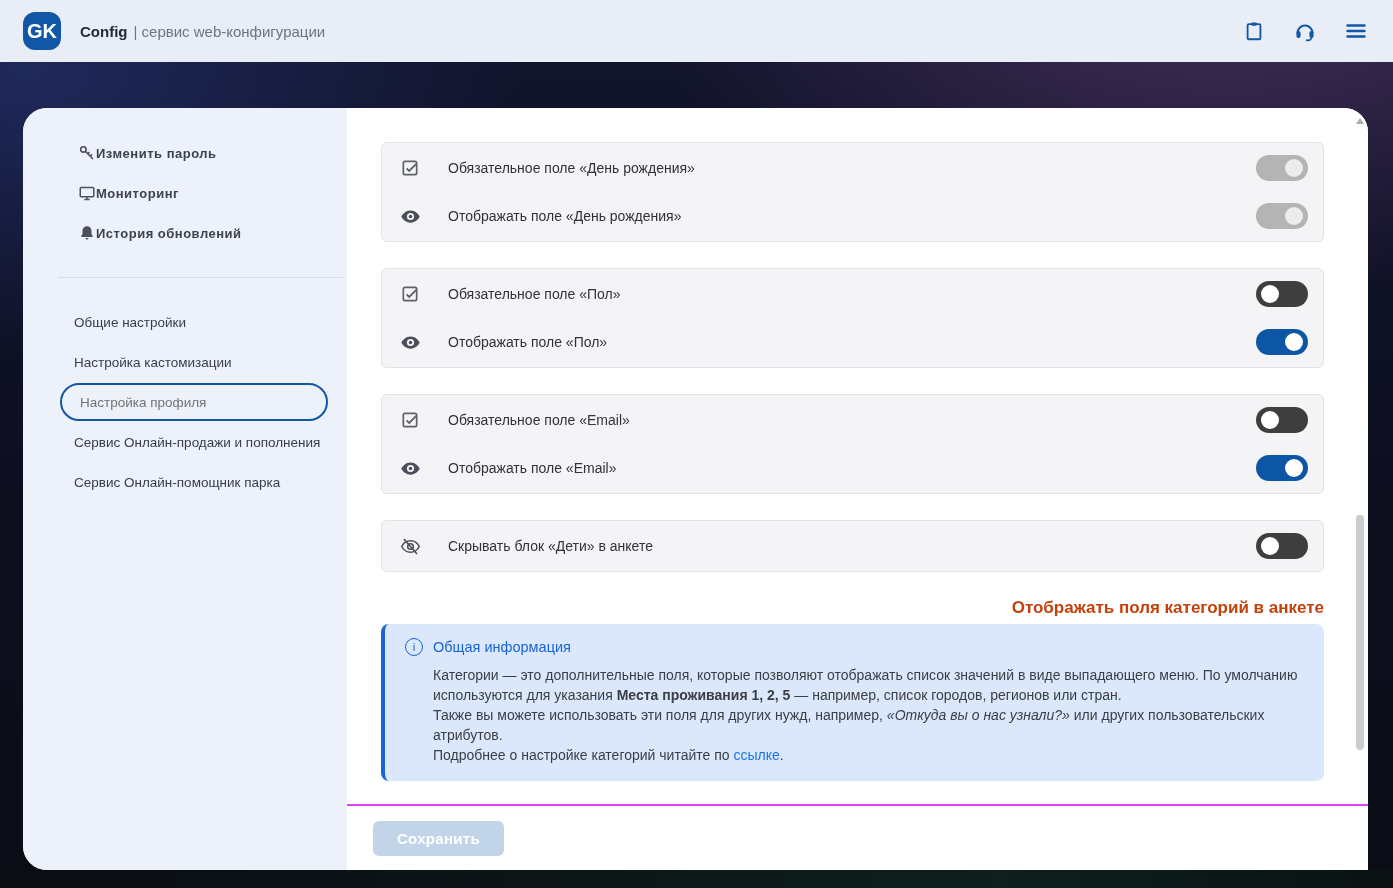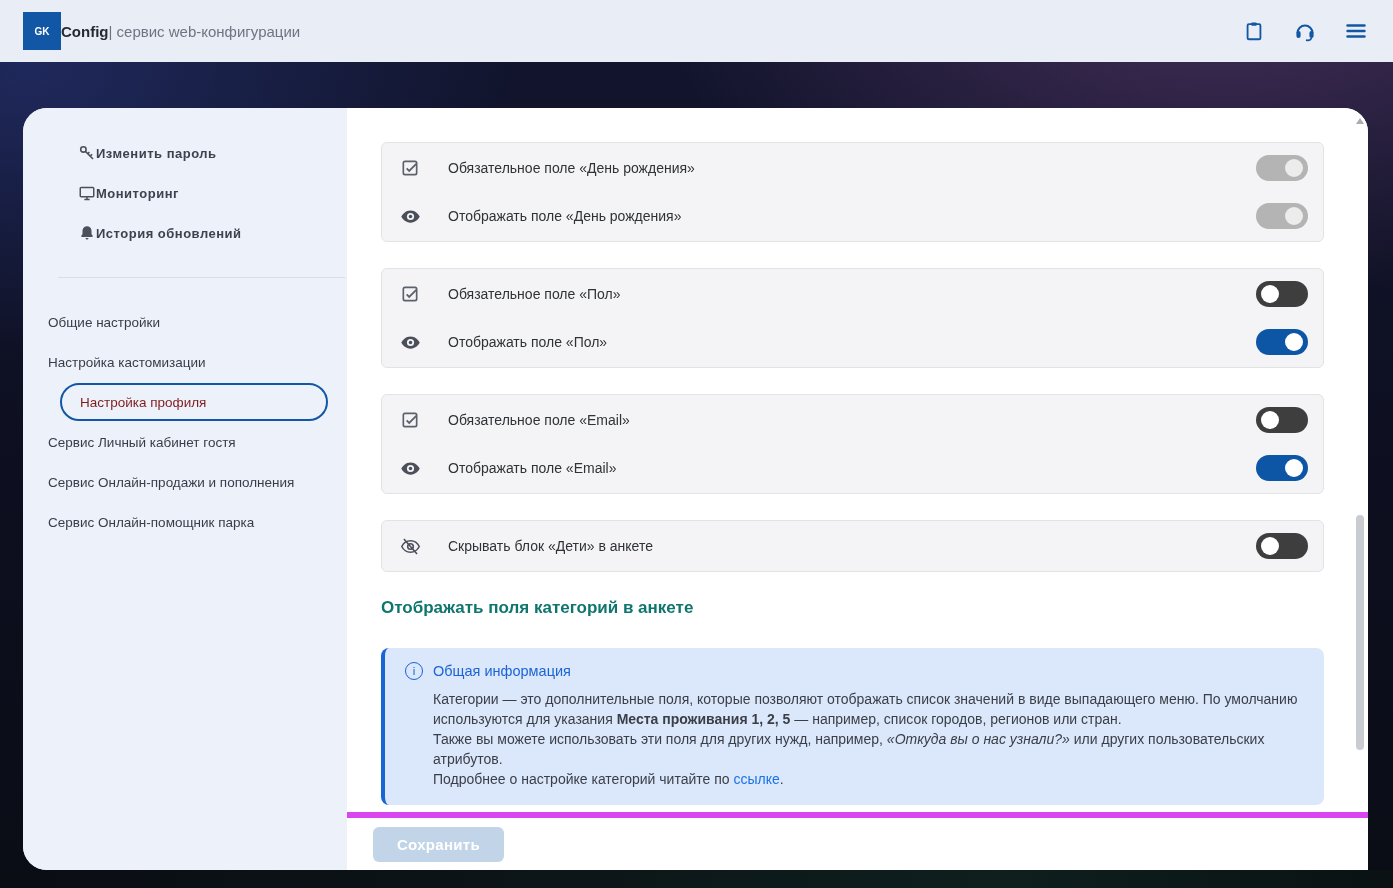--- a/index.html
+++ b/index.html
@@ -8,65 +8,65 @@
     position:relative; overflow:hidden;
     font-family:"Liberation Sans","DejaVu Sans",sans-serif;
     background:
       radial-gradient(950px 560px at 88% -5%, rgba(108,66,122,0.60), transparent 62%),
       radial-gradient(820px 480px at 2% 8%, rgba(33,44,99,0.85), transparent 60%),
       linear-gradient(180deg,#12152e 0%,#0d0f20 55%,#0a0c15 100%);
   }
   
   .header { position:absolute; top:0; left:0; width:100%; height:62px; background:#e8edf6;
     display:flex; align-items:center; padding:0 25px 0 23px; z-index:10; }
-  .logo { width:38px; height:38px; border-radius:0; background:#1257a5; color:#fff;
-    display:flex; align-items:center; justify-content:center; font-weight:bold; font-size:10px; }
-  .app-title { font-size:15px; display:flex; align-items:baseline; }
+  .logo { width:38px; height:38px; border-radius:12px; background:#1257a5; color:#fff;
+    display:flex; align-items:center; justify-content:center; font-weight:bold; font-size:20px; }
+  .app-title { margin-left:19px; font-size:15px; display:flex; align-items:baseline; gap:6px; }
   .app-name { font-weight:bold; color:#262b33; }
   .app-sub { color:#6e7480; }
   .header-right { margin-left:auto; display:flex; align-items:center; gap:27px; }
   .hicon { width:24px; height:24px; display:flex; align-items:center; justify-content:center; cursor:pointer; }
   
   .panel { position:absolute; top:108px; left:23px; width:1345px; height:762px;
     border-radius:24px 24px 0 24px; overflow:hidden; display:flex; background:#fff; }
   .sidebar { width:324px; flex-shrink:0; background:#edf1f9; padding-top:25px; }
   .side-item { height:40px; display:flex; align-items:center; padding-left:55px; 
     font-size:13px; font-weight:bold; letter-spacing:0.5px; color:#3d424e; cursor:pointer; }
   .side-item .sicon { width:18px; height:18px; display:flex; align-items:center; justify-content:center; }
   .side-divider { border:none; border-top:1px solid #d9dde6; margin:24px 2px 0 35px; }
   .nav-list { margin-top:24px; }
-  .nav-item { height:40px; display:flex; align-items:center; padding-left:25px;
+  .nav-item { height:40px; display:flex; align-items:center; padding-left:51px;
     font-size:13.5px; color:#383d49; cursor:pointer; }
   .nav-item.selected { height:38px; margin:1px 19px 1px 37px; padding-left:18px;
-    border:2px solid #1257a5; border-radius:20px; color:#7f1d1d; }
+    border:2px solid #1257a5; border-radius:20px; color:#737373; }
   
   .main { flex:1; position:relative; background:#fff; }
   .main-scroll { position:absolute; inset:0; padding:34px 44px 0 34px; overflow:hidden; }
   .card { background:#f4f4f6; border:1px solid #e3e3e6; border-radius:6px; margin-bottom:26px; padding:1px 0; }
   .card-row { height:48px; display:flex; align-items:center; padding:0 15px 0 17px; gap:27px; }
   .row-icon { width:22px; height:22px; display:flex; align-items:center; justify-content:center; }
   .row-label { font-size:14px; color:#2f3237; }
   .toggle { margin-left:auto; width:52px; height:26px; border-radius:13px; position:relative; cursor:pointer; flex-shrink:0; }
   .toggle .knob { position:absolute; top:4px; width:18px; height:18px; border-radius:50%; background:#fff; }
   .toggle[data-state="on"] { background:#0c56a5; }
   .toggle[data-state="on"] .knob { right:5px; }
   .toggle[data-state="off"] { background:#3e3e3e; }
   .toggle[data-state="off"] .knob { left:5px; }
   .toggle[data-state="disabled-on"] { background:#b4b4b4; }
   .toggle[data-state="disabled-on"] .knob { right:5px; background:#ececec; }
-  .section-heading { margin:16px 0 30px 0; font-size:17px; font-weight:bold; color:#0f766e; }
+  .section-heading { margin:16px 0 6px 0; font-size:17px; font-weight:bold; color:#c2410c;text-align:right; }
   .info-box { background:#dbe7fa; border-left:4px solid #1a64d6; border-radius:8px; padding:14px 24px 16px 20px; }
   .info-title { display:flex; align-items:center; gap:10px; color:#1a64d6; font-size:14.5px; margin-bottom:9px; }
   .i-circle { width:18px; height:18px; border:1.5px solid #1a64d6; border-radius:50%;
     display:flex; align-items:center; justify-content:center; font-size:11.5px; color:#1a64d6; flex-shrink:0; }
   .info-body { padding-left:28px; font-size:14px; color:#3a3e47; line-height:20px; }
   .info-body a { color:#1a73e8; text-decoration:none; cursor:pointer; }
   
-  .footer { position:absolute; left:0; right:0; bottom:0; height:58px; background:#fff;
-    border-top:6px solid #d946ef; display:flex; align-items:center; padding-left:26px; z-index:5; }
+  .footer { position:absolute; left:0; right:0; bottom:0; height:66px; background:#fff;
+    border-top:2px solid #d946ef; display:flex; align-items:center; padding-left:26px; z-index:5; }
   .save-btn { width:131px; height:35px; border:none; border-radius:6px; background:#c2d4e8;
     color:#fff; font-family:inherit; font-weight:bold; font-size:15px; letter-spacing:0.3px; cursor:not-allowed; }
   
   .scroll-thumb { position:absolute; right:4px; top:407px; width:8px; height:235px;
     background:#c9cdd2; border-radius:4px; z-index:6; cursor:grab; }
   .scroll-up { position:absolute; right:4px; top:10px; width:0; height:0; z-index:6;
     border-left:4.5px solid transparent; border-right:4.5px solid transparent; border-bottom:6px solid #a9adb3; }
   .bottom-strip { position:absolute; top:870px; left:0; width:100%; height:18px;
     background:linear-gradient(90deg,#0a0d14 0%,#0c1517 40%,#0e1f1e 72%,#0a1213 100%); }
 </style>
@@ -141,23 +141,20 @@
       <div class="nav-item">
         <span>Общие настройки</span>
       </div>
       <div class="nav-item">
         <span>Настройка кастомизации</span>
       </div>
       <div class="nav-item selected">
         <span>Настройка профиля</span>
       </div>
       <div class="nav-item">
-        <span>Сервис Личный кабинет гостя</span>
-      </div>
-      <div class="nav-item">
         <span>Сервис Онлайн-продажи и пополнения</span>
       </div>
       <div class="nav-item">
         <span>Сервис Онлайн-помощник парка</span>
       </div>
     </div>
   </div>
 
   <div class="main">
     <div class="main-scroll">

